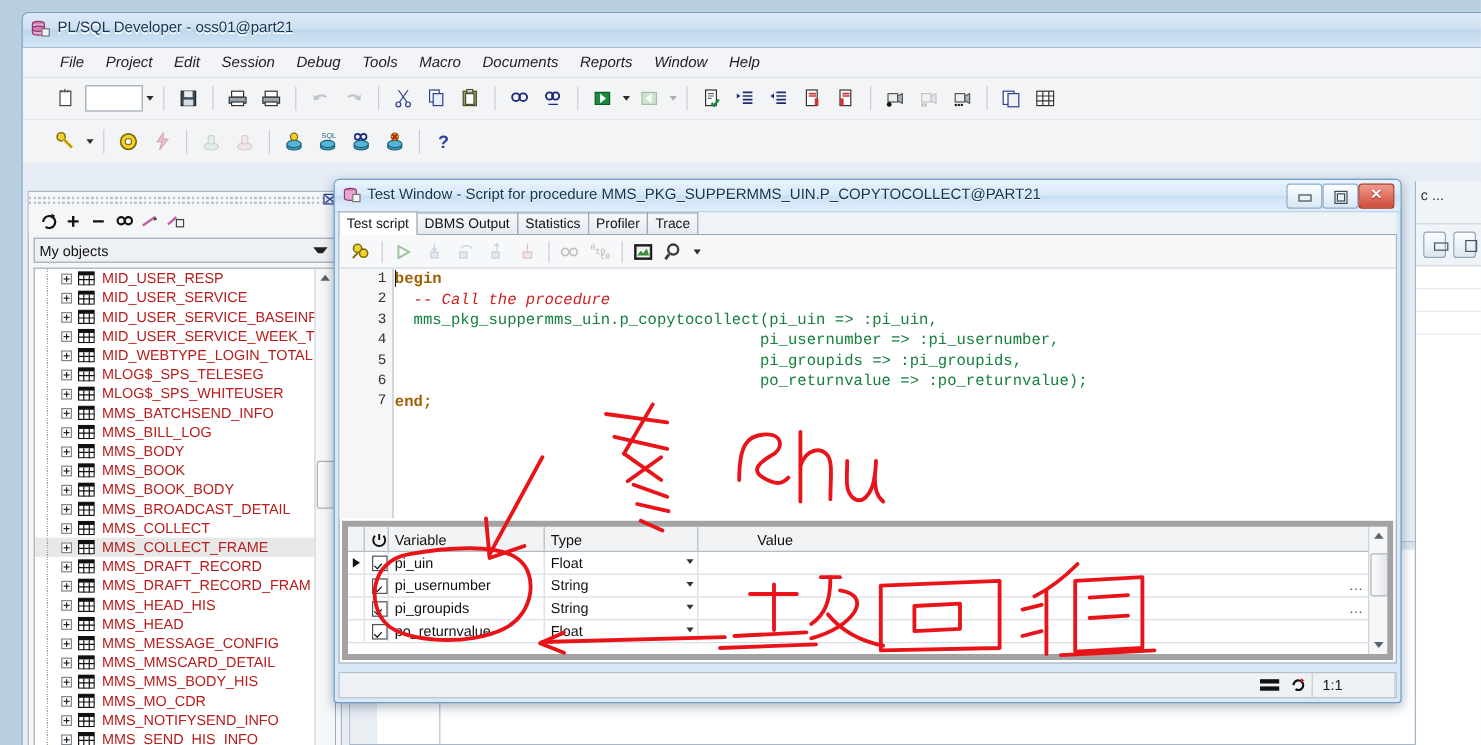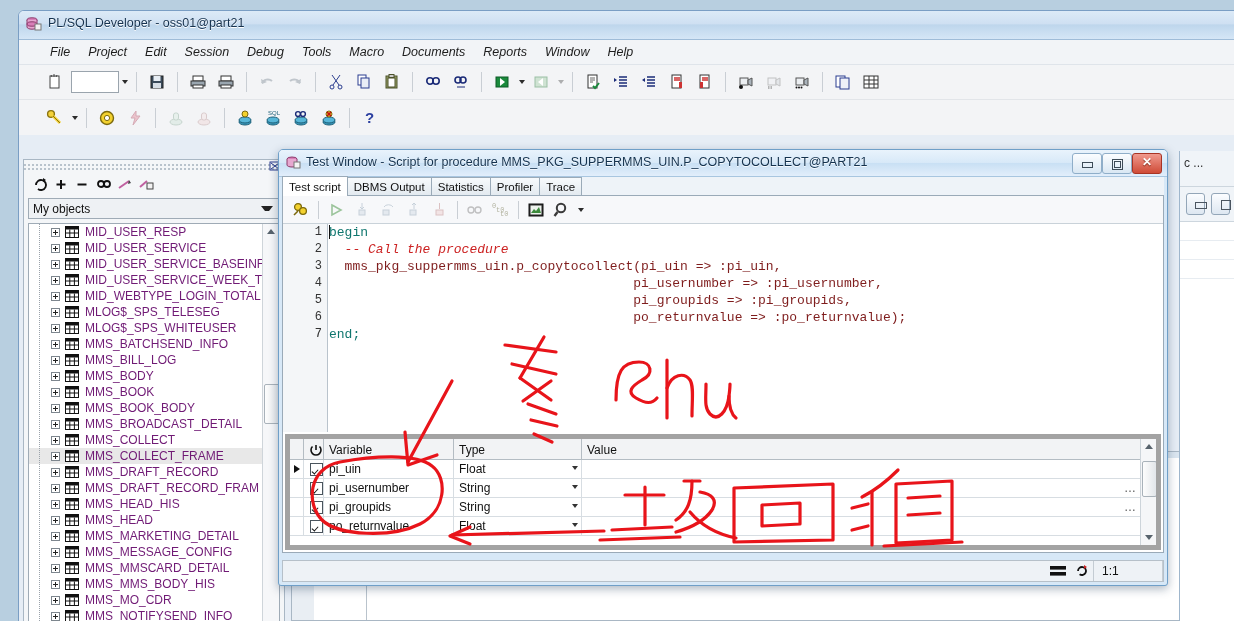--- a/index.html
+++ b/index.html
@@ -49,21 +49,21 @@
   #obj-tools .otb{width:21px;height:20px;display:flex;align-items:center;justify-content:center;}
   #obj-combo{margin:2px 4px 0 4px;height:19px;background:#eef1f4;border:1px solid #9fabb6;
     display:flex;align-items:center;position:relative;}
   #obj-combo span{font-size:12px;color:#111;padding-left:4px;}
   #obj-combo .cb-arrow{position:absolute;right:6px;top:7px;border-left:4px solid transparent;
     border-right:4px solid transparent;border-top:5px solid #222;}
   #tree-wrap{position:absolute;left:4px;right:4px;top:63px;bottom:4px;background:#fff;
     border:1px solid #9fabb6;overflow:hidden;}
   #tree{position:absolute;left:0;top:0;right:16px;bottom:0;overflow:hidden;}
   .tree-row{height:16px;display:flex;align-items:center;white-space:nowrap;padding-left:26px;
-    position:relative;font-size:12px;color:#701a75;}
+    position:relative;font-size:12px;color:#b91c1c;}
   .tree-row.sel{background:#e8e8e8;}
   .tree-row .dots{position:absolute;left:0;top:0;bottom:0;width:26px;
     background:repeating-linear-gradient(to bottom,#9aa2aa 0 1px,transparent 1px 2px) 10px 0/1px 100% no-repeat;}
   .plusbox{position:absolute;left:22px;top:4px;width:9px;height:9px;border:1px solid #7d868e;
     background:#fff;box-sizing:border-box;}
   .plusbox:before{content:"";position:absolute;left:1px;top:3px;width:5px;height:1px;background:#222;}
   .plusbox:after{content:"";position:absolute;left:3px;top:1px;width:1px;height:5px;background:#222;}
   .tblicon{position:absolute;left:36px;top:2px;width:14px;height:12px;}
   .tree-label{margin-left:30px;}
   #tree-scroll{position:absolute;right:0;top:0;bottom:0;width:16px;background:#f6f7f9;
@@ -139,31 +139,31 @@
 
   #code-area{position:absolute;left:0;right:0;top:28px;height:208px;background:#fff;overflow:hidden;}
   #code-gutter{position:absolute;left:0;top:0;width:44px;bottom:0;background:#f4f6f8;
     border-right:1px solid #b9c3cc;}
   #code-gutter .g{height:17px;line-height:17px;text-align:right;padding-right:5px;
     font-family:"Liberation Mono",monospace;font-size:12px;color:#333;}
   #code-lines{position:absolute;left:46px;top:0;right:2px;bottom:0;overflow:hidden;}
   .cline{height:17px;line-height:17px;font-family:"Liberation Mono",monospace;font-size:13px;
     white-space:pre;color:#232a7a;}
   .c-comment{color:#cc2222;font-style:italic;}
-  .c-kw{color:#0f766e;font-weight:normal;}
-  .c-plain{color:#7f1d1d;}
+  .c-kw{color:#a16207;font-weight:bold;}
+  .c-plain{color:#15803d;}
   #caret{position:absolute;left:0;top:1px;width:1px;height:14px;background:#111;}
 
   #grid-area{position:absolute;left:2px;right:2px;top:238px;bottom:2px;
     border:5px solid #a3a3a3;background:#fff;box-sizing:border-box;overflow:hidden;}
   #grid-head{display:flex;height:20px;background:#f2f3f5;border-bottom:1px solid #b4bcc3;}
   .gh{border-right:1px solid #b4bcc3;box-sizing:border-box;font-size:12px;color:#111;
     padding:2px 0 0 5px;display:flex;align-items:center;}
   .gh.c0{width:14px;padding:0;} .gh.c1{width:20px;justify-content:center;}
-  .gh.c2{width:130px;} .gh.c3{width:128px;} .gh.c4{flex:1;}
+  .gh.c2{width:130px;} .gh.c3{width:128px;} .gh.c4{flex:1;margin-left:44px;}
   .grow{display:flex;height:18px;border-bottom:1px solid #d7dde2;}
   .gc{border-right:1px solid #d7dde2;box-sizing:border-box;font-size:12px;color:#111;
     padding-left:5px;display:flex;align-items:center;position:relative;}
   .gc.c0{width:14px;padding:0;justify-content:center;}
   .gc.c1{width:20px;justify-content:center;}
   .gc.c2{width:130px;} .gc.c3{width:128px;} .gc.c4{flex:1;}
   .chk{width:11px;height:11px;border:1px solid #4a545d;background:#fff;position:relative;}
   .chk:after{content:"";position:absolute;left:2px;top:4px;width:3px;height:5px;
     border:solid #111;border-width:0 1.6px 1.6px 0;transform:rotate(42deg);}
   .rowmark{width:0;height:0;border-top:4px solid transparent;border-bottom:4px solid transparent;
@@ -742,30 +742,20 @@
               <span class="tree-label">MMS_HEAD</span>
             </div>
             <div class="tree-row">
               <span class="dots"></span>
               <span class="plusbox"></span>
               <span class="tblicon"><svg width="14" height="12">
                   <rect x="0.5" y="0.5" width="13" height="11" fill="#fff" stroke="#111"></rect>
                   <rect x="0.5" y="0.5" width="13" height="3" fill="#111"></rect>
                   <path d="M0 7h14M4.8 3.5v8.5M9.4 3.5v8.5" stroke="#111"></path>
                 </svg></span>
-              <span class="tree-label">MMS_MARKETING_DETAIL</span>
-            </div>
-            <div class="tree-row">
-              <span class="dots"></span>
-              <span class="plusbox"></span>
-              <span class="tblicon"><svg width="14" height="12">
-                  <rect x="0.5" y="0.5" width="13" height="11" fill="#fff" stroke="#111"></rect>
-                  <rect x="0.5" y="0.5" width="13" height="3" fill="#111"></rect>
-                  <path d="M0 7h14M4.8 3.5v8.5M9.4 3.5v8.5" stroke="#111"></path>
-                </svg></span>
               <span class="tree-label">MMS_MESSAGE_CONFIG</span>
             </div>
             <div class="tree-row">
               <span class="dots"></span>
               <span class="plusbox"></span>
               <span class="tblicon"><svg width="14" height="12">
                   <rect x="0.5" y="0.5" width="13" height="11" fill="#fff" stroke="#111"></rect>
                   <rect x="0.5" y="0.5" width="13" height="3" fill="#111"></rect>
                   <path d="M0 7h14M4.8 3.5v8.5M9.4 3.5v8.5" stroke="#111"></path>
                 </svg></span>

